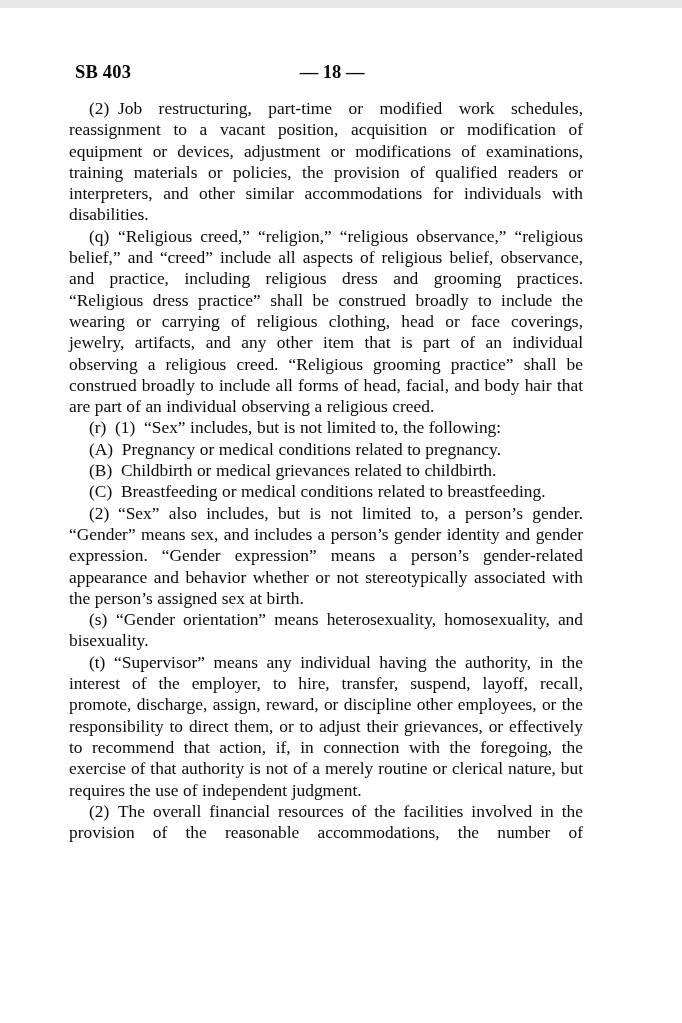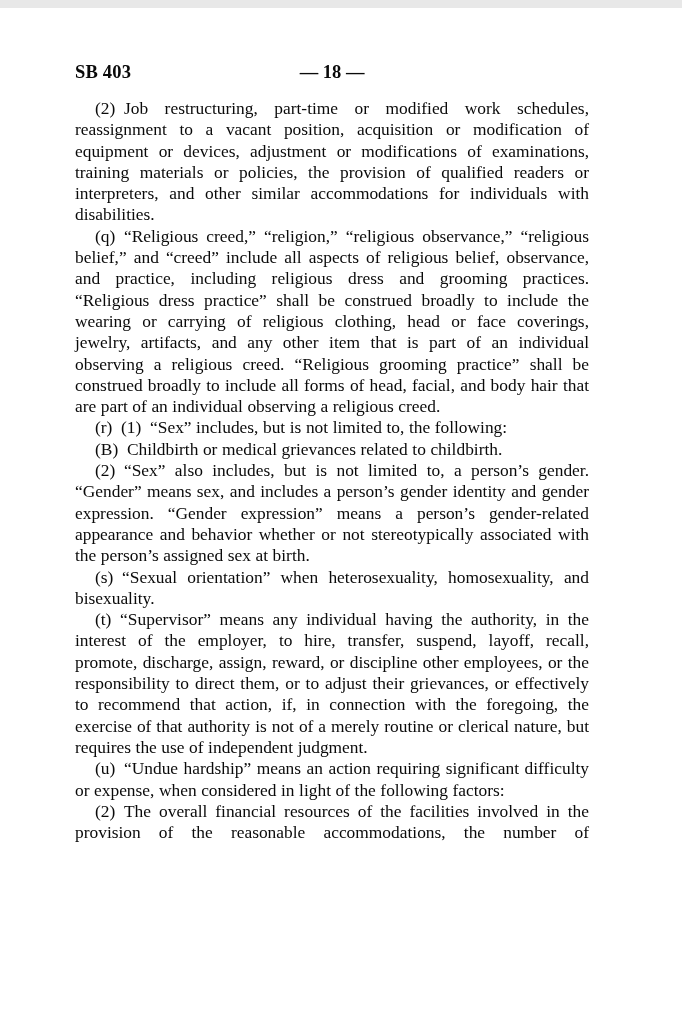--- a/index.html
+++ b/index.html
@@ -33,21 +33,21 @@
     top: 0;
     letter-spacing: 0.2px;
   }
   .page-number {
     display: block;
     width: 100%;
     text-align: center;
   }
   .text-column {
     position: absolute;
-    left: 75px;
+    left: 69px;
     top: 90px;
     width: 514px;
     font-size: 17.4px;
     line-height: 21.3px;
     text-align: justify;
     word-spacing: 0.2px;
   }
   .text-column p {
     margin: 0;
     padding: 0;
@@ -73,22 +73,23 @@
 
   <div class="running-header">
     <span class="bill-number">SB 403</span>
     <span class="page-number">— 18 —</span>
   </div>
 
   <div class="text-column">
     <p>(2) Job restructuring, part-time or modified work schedules, reassignment to a vacant position, acquisition or modification of equipment or devices, adjustment or modifications of examinations, training materials or policies, the provision of qualified readers or interpreters, and other similar accommodations for individuals with disabilities.</p>
     <p>(q) “Religious creed,” “religion,” “religious observance,” “religious belief,” and “creed” include all aspects of religious belief, observance, and practice, including religious dress and grooming practices. “Religious dress practice” shall be construed broadly to include the wearing or carrying of religious clothing, head or face coverings, jewelry, artifacts, and any other item that is part of an individual observing a religious creed. “Religious grooming practice” shall be construed broadly to include all forms of head, facial, and body hair that are part of an individual observing a religious creed.</p>
     <p>(r) (1) “Sex” includes, but is not limited to, the following:</p>
+    <p>(A) Pregnancy or medical conditions related to pregnancy.</p>
     <p>(B) Childbirth or medical grievances related to childbirth.</p>
+    <p>(C) Breastfeeding or medical conditions related to breastfeeding.</p>
     <p>(2) “Sex” also includes, but is not limited to, a person’s gender. “Gender” means sex, and includes a person’s gender identity and gender expression. “Gender expression” means a person’s gender-related appearance and behavior whether or not stereotypically associated with the person’s assigned sex at birth.</p>
-    <p>(s) “Sexual orientation” when heterosexuality, homosexuality, and bisexuality.</p>
+    <p>(s) “Gender orientation” means heterosexuality, homosexuality, and bisexuality.</p>
     <p>(t) “Supervisor” means any individual having the authority, in the interest of the employer, to hire, transfer, suspend, layoff, recall, promote, discharge, assign, reward, or discipline other employees, or the responsibility to direct them, or to adjust their grievances, or effectively to recommend that action, if, in connection with the foregoing, the exercise of that authority is not of a merely routine or clerical nature, but requires the use of independent judgment.</p>
-    <p>(u) “Undue hardship” means an action requiring significant difficulty or expense, when considered in light of the following factors:</p>
     <p class="continued">(2) The overall financial resources of the facilities involved in the provision of the reasonable accommodations, the number of</p>
   </div>
 
 
 </div>
 
 </body></html>

